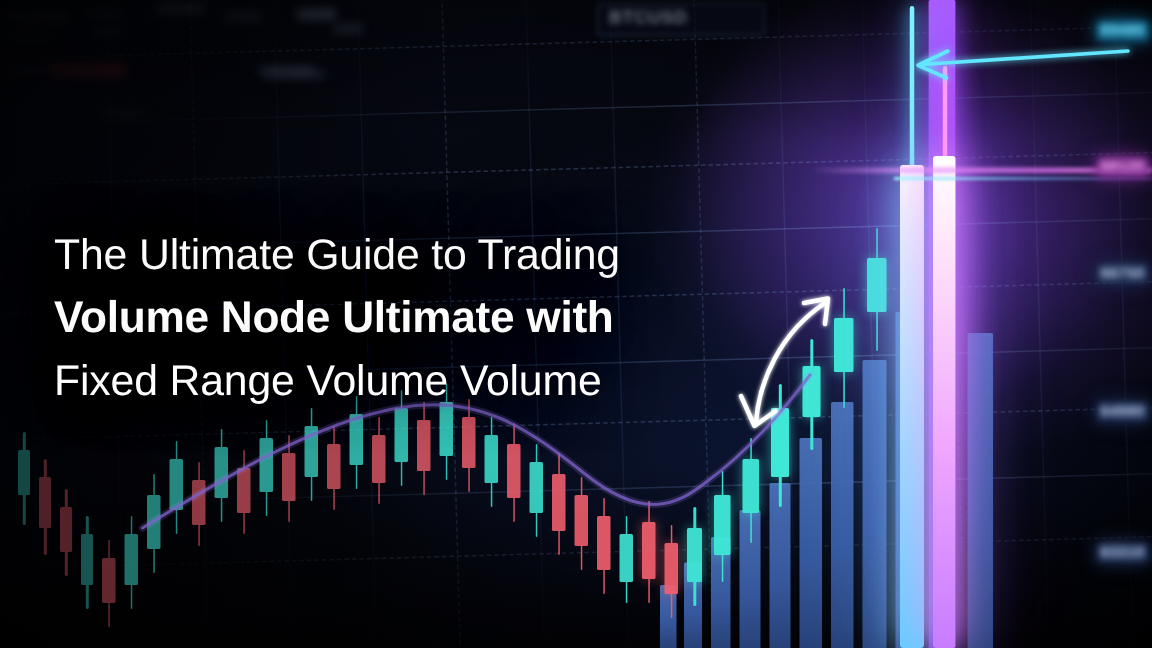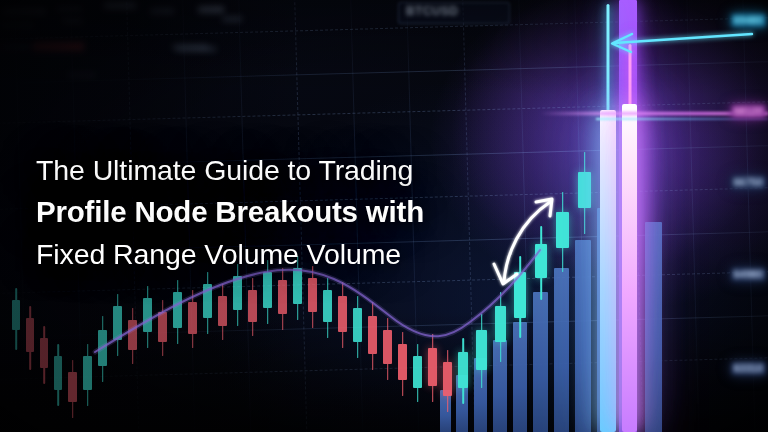--- a/index.html
+++ b/index.html
@@ -413,17 +413,17 @@
       <polyline points="50,16 66,13 64,30" fill="none"></polyline>
       <polyline points="8,78 17,98 31,88" fill="none"></polyline>
     </g>
   </svg>
 
   <div class="left-dark"></div>
   <div class="vignette"></div>
 
   <div class="headline">
     <div class="hl1">The Ultimate Guide to Trading</div>
-    <div class="hl2">Profile Node Breakouts with</div>
+    <div class="hl2">Volume Node Ultimate with</div>
     <div class="hl3">Fixed Range Volume Volume</div>
   </div>
 
 </div>
 
 </body></html>

